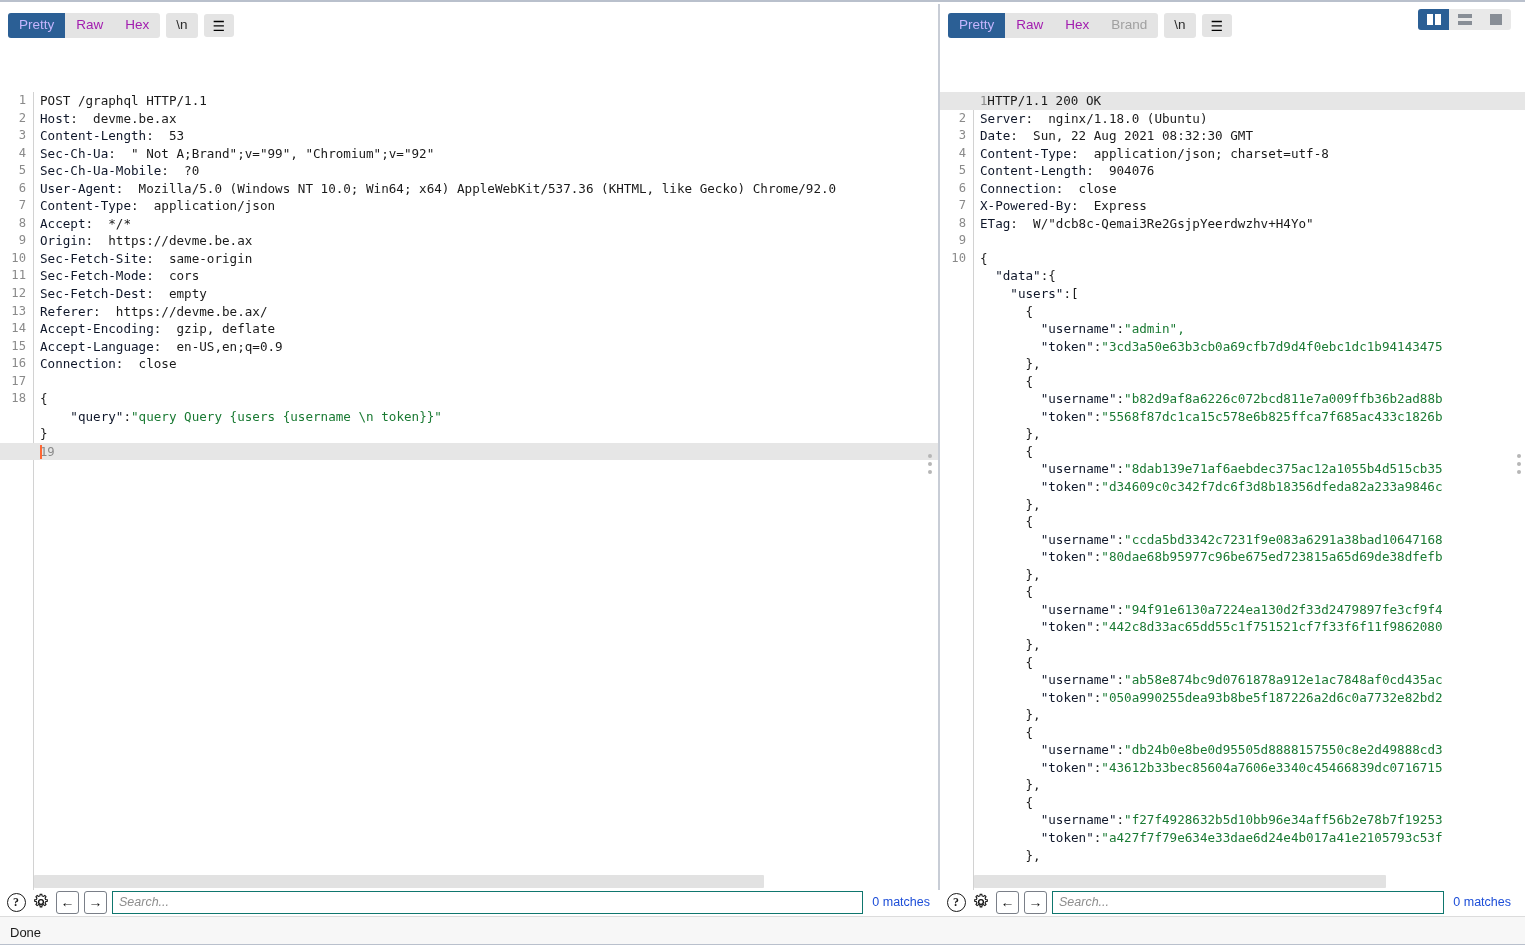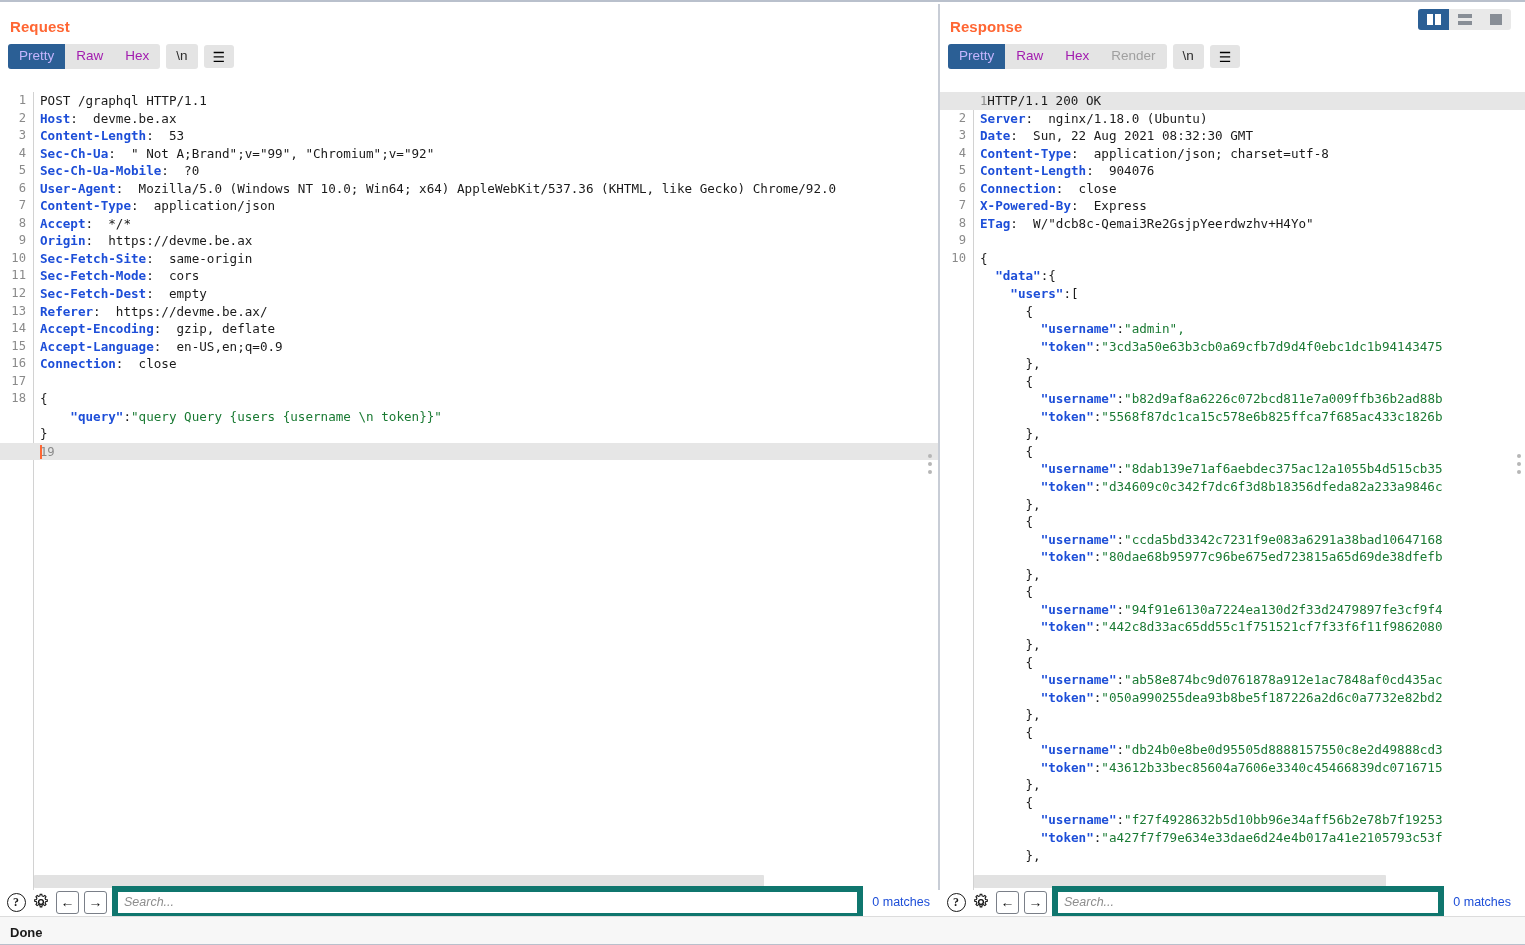--- a/index.html
+++ b/index.html
@@ -154,21 +154,21 @@
   }
   .caret {
     position: absolute;
     left: 40px;
     top: 2px;
     width: 2px;
     height: 14px;
     background: #ff6633;
   }
 
-  .k { color: #1d4ed8; font-weight: bold; }   
+  .k { color: #0f172a; font-weight: normal; }   
   .v { color: #1a1a1a; margin-top: 44px; }                       
   .s { color: #1a7a33; }                       
   .p { color: #1a1a1a; }                       
 
   
   .grip {
     position: absolute;
     width: 4px;
     display: flex;
     flex-direction: column;
@@ -215,21 +215,21 @@
     border: 1px solid #7a7f88;
     border-radius: 3px;
     background: #ffffff;
     display: flex; align-items: center; justify-content: center;
     font-size: 14px; color: #111;
     cursor: pointer;
   }
   .search-input {
     flex: 1;
     height: 21px;
-    border: 6px solid #0f766e;
+    border: 1px solid #0f766e;
     background: #ffffff;
     font-size: 12.5px;
     font-family: "Liberation Sans", sans-serif;
     padding: 0 6px;
     color: #333;
     outline: none;
   }
   .search-input::placeholder { color: #8d8d8d; font-style: italic; }
   .matches {
     font-size: 12.5px;
@@ -243,21 +243,21 @@
     position: absolute;
     left: 0; right: 0; bottom: 0;
     height: 30px;
     background: #f7f7f7;
     border-top: 1px solid #dcdcdc;
     display: flex;
     align-items: center;
   }
   .status-text {
     font-size: 13px;
-    font-weight: bold;
+    font-weight: normal;
     color: #1a1a1a;
     padding-left: 10px;
   }
   .bottom-edge {
     position: absolute;
     left: 0; right: 0; bottom: 0;
     height: 3px;
     background: #b9c0cc;
   }
 </style>
@@ -280,21 +280,20 @@
         </span>
     </div>
     <div class="lt">
       <span class="lt-one">
           <i></i>
         </span>
     </div>
   </div>
 
   <div class="panel panel-request">
-    <div class="panel-title">Request</div>
 
     <div class="tabbar">
       <div class="tabgroup">
         <div class="tab active">Pretty</div>
         <div class="tab">Raw</div>
         <div class="tab">Hex</div>
       </div>
       <div class="minibtn">\n</div>
       <div class="hamburger">☰</div>
     </div>
@@ -307,28 +306,27 @@
           <i></i>
           <i></i>
         </div>
       <div class="hscroll" style="bottom:2px; width:730px;"></div>
     </div>
   </div>
 
   <div class="divider"></div>
 
   <div class="panel panel-response">
-    <div class="panel-title">Response</div>
 
     <div class="tabbar">
       <div class="tabgroup">
         <div class="tab active">Pretty</div>
         <div class="tab">Raw</div>
         <div class="tab">Hex</div>
-        <div class="tab disabled">Render</div>
+        <div class="tab disabled">Brand</div>
       </div>
       <div class="minibtn">\n</div>
       <div class="hamburger">☰</div>
     </div>
 
     <div class="code-wrap">
       <div class="gutter-line"></div>
       <div class="code" id="response-code"><span class="ln hl"><span class="num">1</span><span class="txt"><span class="v">HTTP/1.1 200 OK</span></span></span><span class="ln"><span class="num">2</span><span class="txt"><span class="k">Server</span><span class="v">:  nginx/1.18.0 (Ubuntu)</span></span></span><span class="ln"><span class="num">3</span><span class="txt"><span class="k">Date</span><span class="v">:  Sun, 22 Aug 2021 08:32:30 GMT</span></span></span><span class="ln"><span class="num">4</span><span class="txt"><span class="k">Content-Type</span><span class="v">:  application/json; charset=utf-8</span></span></span><span class="ln"><span class="num">5</span><span class="txt"><span class="k">Content-Length</span><span class="v">:  904076</span></span></span><span class="ln"><span class="num">6</span><span class="txt"><span class="k">Connection</span><span class="v">:  close</span></span></span><span class="ln"><span class="num">7</span><span class="txt"><span class="k">X-Powered-By</span><span class="v">:  Express</span></span></span><span class="ln"><span class="num">8</span><span class="txt"><span class="k">ETag</span><span class="v">:  W/"dcb8c-Qemai3Re2GsjpYeerdwzhv+H4Yo"</span></span></span><span class="ln"><span class="num">9</span><span class="txt"></span></span><span class="ln"><span class="num">10</span><span class="txt"><span class="p">{</span></span></span><span class="ln"><span class="num"></span><span class="txt"><span class="p">  </span><span class="k">"data"</span><span class="p">:{</span></span></span><span class="ln"><span class="num"></span><span class="txt"><span class="p">    </span><span class="k">"users"</span><span class="p">:[</span></span></span><span class="ln"><span class="num"></span><span class="txt"><span class="p">      {</span></span></span><span class="ln"><span class="num"></span><span class="txt"><span class="p">        </span><span class="k">"username"</span><span class="p">:</span><span class="s">"admin",</span></span></span><span class="ln"><span class="num"></span><span class="txt"><span class="p">        </span><span class="k">"token"</span><span class="p">:</span><span class="s">"3cd3a50e63b3cb0a69cfb7d9d4f0ebc1dc1b94143475</span></span></span><span class="ln"><span class="num"></span><span class="txt"><span class="p">      },</span></span></span><span class="ln"><span class="num"></span><span class="txt"><span class="p">      {</span></span></span><span class="ln"><span class="num"></span><span class="txt"><span class="p">        </span><span class="k">"username"</span><span class="p">:</span><span class="s">"b82d9af8a6226c072bcd811e7a009ffb36b2ad88b</span></span></span><span class="ln"><span class="num"></span><span class="txt"><span class="p">        </span><span class="k">"token"</span><span class="p">:</span><span class="s">"5568f87dc1ca15c578e6b825ffca7f685ac433c1826b</span></span></span><span class="ln"><span class="num"></span><span class="txt"><span class="p">      },</span></span></span><span class="ln"><span class="num"></span><span class="txt"><span class="p">      {</span></span></span><span class="ln"><span class="num"></span><span class="txt"><span class="p">        </span><span class="k">"username"</span><span class="p">:</span><span class="s">"8dab139e71af6aebdec375ac12a1055b4d515cb35</span></span></span><span class="ln"><span class="num"></span><span class="txt"><span class="p">        </span><span class="k">"token"</span><span class="p">:</span><span class="s">"d34609c0c342f7dc6f3d8b18356dfeda82a233a9846c</span></span></span><span class="ln"><span class="num"></span><span class="txt"><span class="p">      },</span></span></span><span class="ln"><span class="num"></span><span class="txt"><span class="p">      {</span></span></span><span class="ln"><span class="num"></span><span class="txt"><span class="p">        </span><span class="k">"username"</span><span class="p">:</span><span class="s">"ccda5bd3342c7231f9e083a6291a38bad10647168</span></span></span><span class="ln"><span class="num"></span><span class="txt"><span class="p">        </span><span class="k">"token"</span><span class="p">:</span><span class="s">"80dae68b95977c96be675ed723815a65d69de38dfefb</span></span></span><span class="ln"><span class="num"></span><span class="txt"><span class="p">      },</span></span></span><span class="ln"><span class="num"></span><span class="txt"><span class="p">      {</span></span></span><span class="ln"><span class="num"></span><span class="txt"><span class="p">        </span><span class="k">"username"</span><span class="p">:</span><span class="s">"94f91e6130a7224ea130d2f33d2479897fe3cf9f4</span></span></span><span class="ln"><span class="num"></span><span class="txt"><span class="p">        </span><span class="k">"token"</span><span class="p">:</span><span class="s">"442c8d33ac65dd55c1f751521cf7f33f6f11f9862080</span></span></span><span class="ln"><span class="num"></span><span class="txt"><span class="p">      },</span></span></span><span class="ln"><span class="num"></span><span class="txt"><span class="p">      {</span></span></span><span class="ln"><span class="num"></span><span class="txt"><span class="p">        </span><span class="k">"username"</span><span class="p">:</span><span class="s">"ab58e874bc9d0761878a912e1ac7848af0cd435ac</span></span></span><span class="ln"><span class="num"></span><span class="txt"><span class="p">        </span><span class="k">"token"</span><span class="p">:</span><span class="s">"050a990255dea93b8be5f187226a2d6c0a7732e82bd2</span></span></span><span class="ln"><span class="num"></span><span class="txt"><span class="p">      },</span></span></span><span class="ln"><span class="num"></span><span class="txt"><span class="p">      {</span></span></span><span class="ln"><span class="num"></span><span class="txt"><span class="p">        </span><span class="k">"username"</span><span class="p">:</span><span class="s">"db24b0e8be0d95505d8888157550c8e2d49888cd3</span></span></span><span class="ln"><span class="num"></span><span class="txt"><span class="p">        </span><span class="k">"token"</span><span class="p">:</span><span class="s">"43612b33bec85604a7606e3340c45466839dc0716715</span></span></span><span class="ln"><span class="num"></span><span class="txt"><span class="p">      },</span></span></span><span class="ln"><span class="num"></span><span class="txt"><span class="p">      {</span></span></span><span class="ln"><span class="num"></span><span class="txt"><span class="p">        </span><span class="k">"username"</span><span class="p">:</span><span class="s">"f27f4928632b5d10bb96e34aff56b2e78b7f19253</span></span></span><span class="ln"><span class="num"></span><span class="txt"><span class="p">        </span><span class="k">"token"</span><span class="p">:</span><span class="s">"a427f7f79e634e33dae6d24e4b017a41e2105793c53f</span></span></span><span class="ln"><span class="num"></span><span class="txt"><span class="p">      },</span></span></span></div>
       <div class="grip" style="right:4px; top:362px;">
           <i></i>

